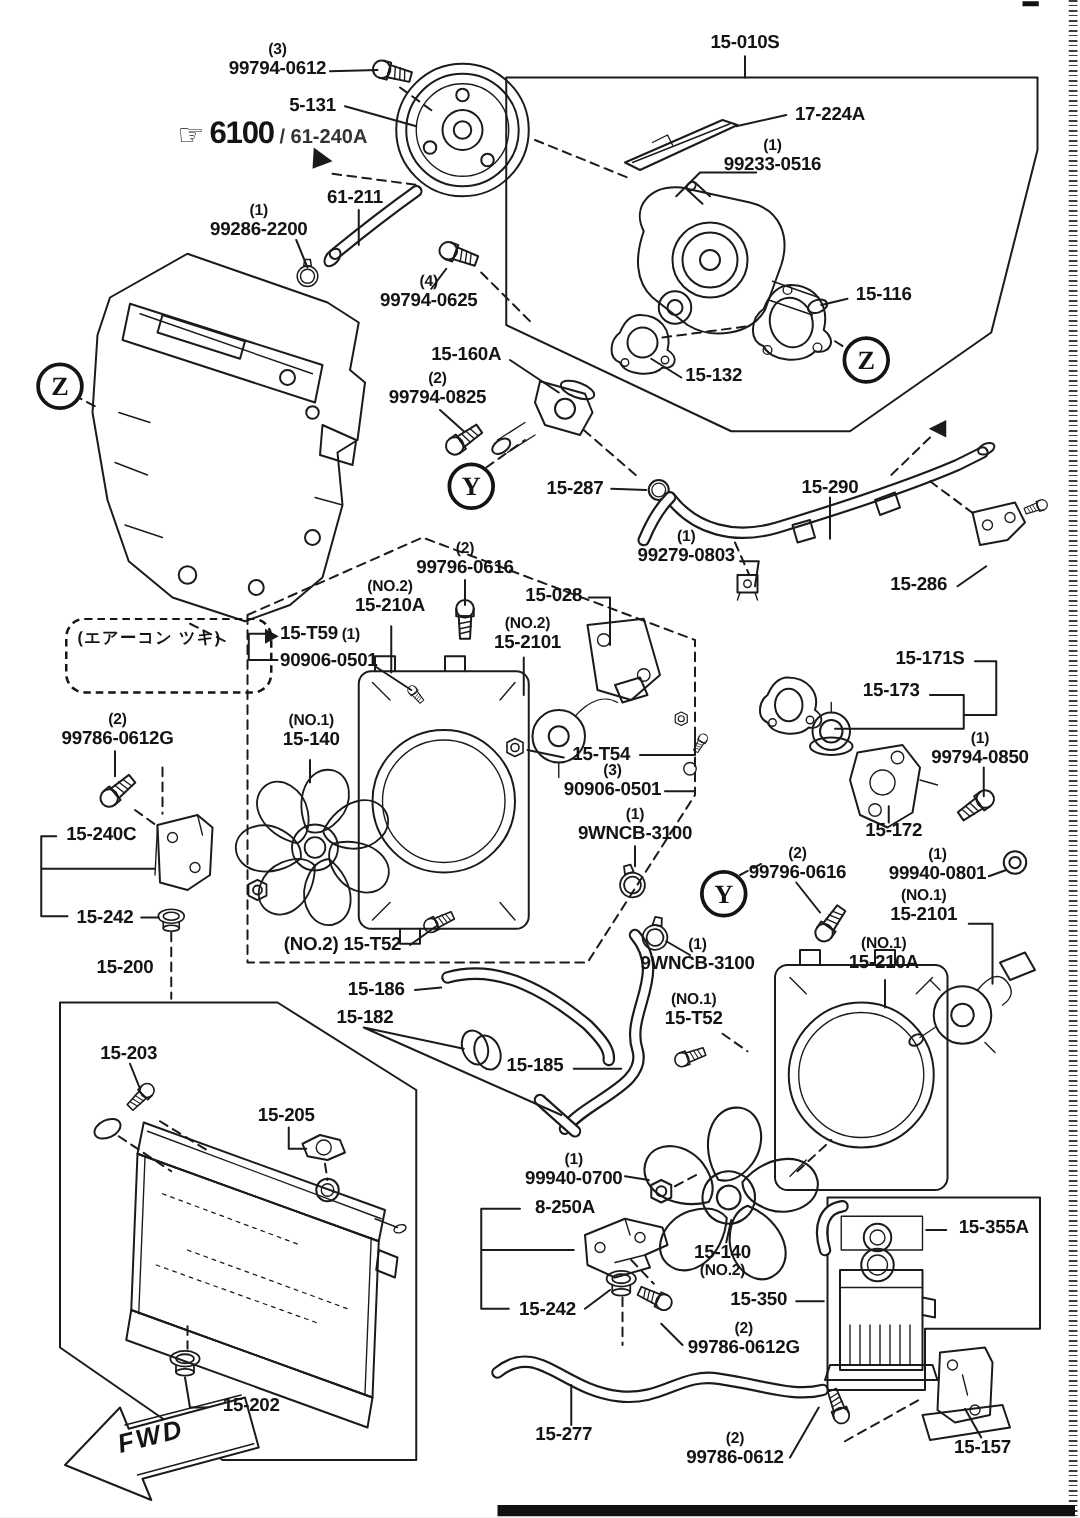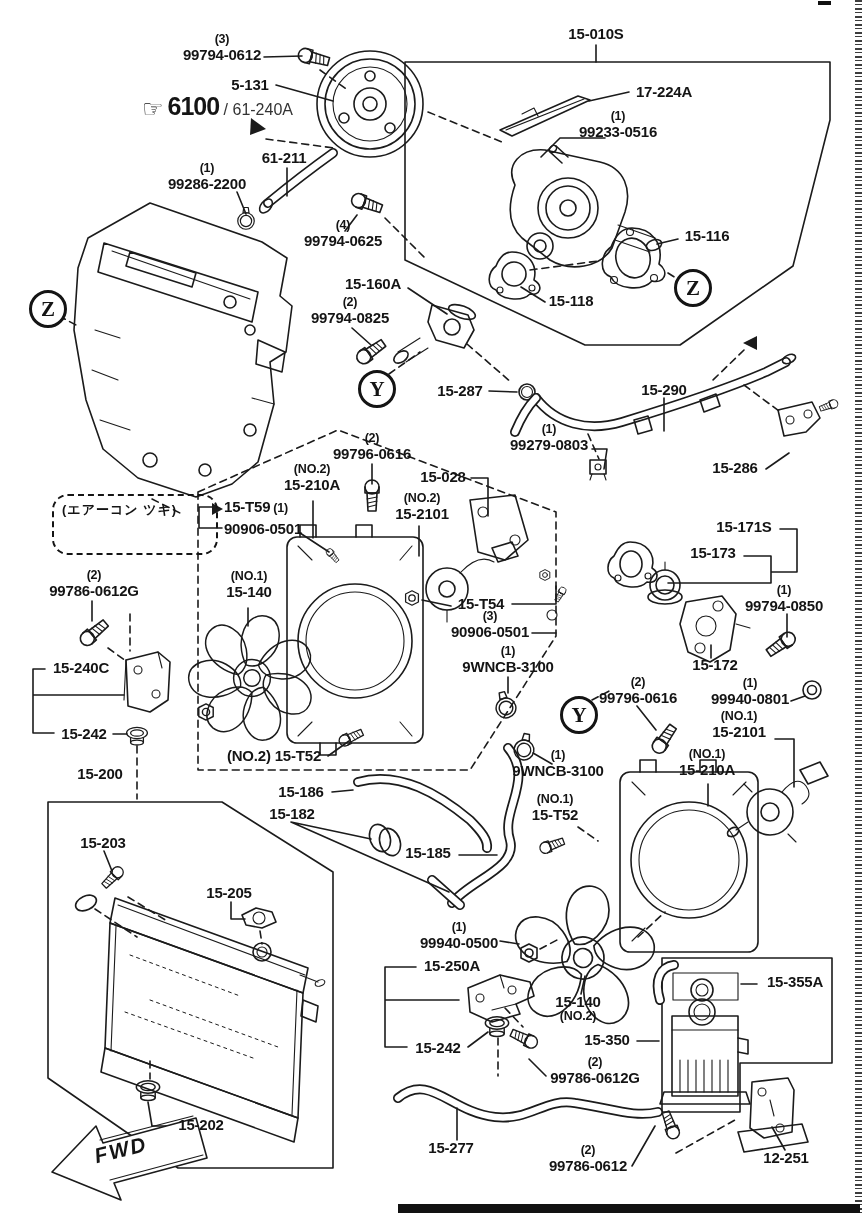--- a/index.html
+++ b/index.html
@@ -24,21 +24,21 @@
   .lbl.la{transform:none;text-align:center}
   .vcirc{position:absolute;width:32px;height:32px;border:3px solid #141414;border-radius:50%;
          display:flex;align-items:center;justify-content:center;z-index:2;background:#fff;
          font-family:"Liberation Serif",serif;font-weight:bold;font-size:21px}
   .note{position:absolute;left:52px;top:494px;width:148px;height:52px;z-index:2;
         border:2.5px dashed #141414;border-radius:16px;padding:5px 6px 0 8px;
         font-weight:bold;font-size:13px;letter-spacing:1px}
   .callout{position:absolute;z-index:3;white-space:nowrap}
   .callout .hand{font-size:24px;vertical-align:-2px;margin-right:4px}
   .callout .code{font-weight:bold;font-size:25px;letter-spacing:-1px}
-  .callout .ref{font-size:16px;font-weight:normal;color:#333}
+  .callout .ref{font-size:16px;font-weight:bold;color:#333}
   .callout.stack .ref{display:block;margin-left:38px;margin-top:-2px}
   .fwd{position:absolute;left:94px;top:1138px;z-index:3;transform:rotate(-14deg);
        font-style:italic;font-weight:bold;font-size:21px;letter-spacing:2px}
   .perf{position:absolute;right:2px;top:0;width:7px;height:1214px;z-index:4;opacity:.85;
         background:repeating-linear-gradient(to bottom,#1b1b1b 0 2px,transparent 2px 4px,#1b1b1b 4px 5px,transparent 5px 8px)}
   .botbar{position:absolute;left:398px;top:1204px;width:462px;height:9px;background:#111;z-index:4}
   .ticktr{position:absolute;left:818px;top:1px;width:13px;height:4px;background:#111;z-index:4}
 </style>
 </head>
 <body>
@@ -405,21 +405,21 @@
 
 <div class="lbl" style="left:222px;top:33px"><span class="q">(3)</span><span>99794-0612</span></div>
 <div class="lbl" style="left:250px;top:77px"><span>5-131</span></div>
 <div class="lbl" style="left:284px;top:150px"><span>61-211</span></div>
 <div class="lbl" style="left:207px;top:162px"><span class="q">(1)</span><span>99286-2200</span></div>
 <div class="lbl" style="left:343px;top:219px"><span class="q">(4)</span><span>99794-0625</span></div>
 <div class="lbl" style="left:596px;top:26px"><span>15-010S</span></div>
 <div class="lbl" style="left:664px;top:84px"><span>17-224A</span></div>
 <div class="lbl" style="left:618px;top:110px"><span class="q">(1)</span><span>99233-0516</span></div>
 <div class="lbl" style="left:707px;top:228px"><span>15-116</span></div>
-<div class="lbl" style="left:571px;top:293px"><span>15-118</span></div>
+<div class="lbl" style="left:571px;top:293px"><span>15-132</span></div>
 <div class="lbl" style="left:373px;top:276px"><span>15-160A</span></div>
 <div class="lbl" style="left:350px;top:296px"><span class="q">(2)</span><span>99794-0825</span></div>
 <div class="lbl" style="left:460px;top:383px"><span>15-287</span></div>
 <div class="lbl" style="left:664px;top:382px"><span>15-290</span></div>
 <div class="lbl" style="left:549px;top:423px"><span class="q">(1)</span><span>99279-0803</span></div>
 <div class="lbl" style="left:735px;top:460px"><span>15-286</span></div>
 <div class="lbl" style="left:372px;top:432px"><span class="q">(2)</span><span>99796-0616</span></div>
 <div class="lbl" style="left:312px;top:463px"><span class="q">(NO.2)</span><span>15-210A</span></div>
 <div class="lbl" style="left:443px;top:469px"><span>15-028</span></div>
 <div class="lbl" style="left:422px;top:492px"><span class="q">(NO.2)</span><span>15-2101</span></div>
@@ -442,29 +442,29 @@
 <div class="lbl" style="left:81px;top:660px"><span>15-240C</span></div>
 <div class="lbl" style="left:84px;top:726px"><span>15-242</span></div>
 <div class="lbl" style="left:274px;top:748px"><span>(NO.2) 15-T52</span></div>
 <div class="lbl" style="left:100px;top:766px"><span>15-200</span></div>
 <div class="lbl" style="left:301px;top:784px"><span>15-186</span></div>
 <div class="lbl" style="left:292px;top:806px"><span>15-182</span></div>
 <div class="lbl" style="left:555px;top:793px"><span class="q">(NO.1)</span><span>15-T52</span></div>
 <div class="lbl" style="left:428px;top:845px"><span>15-185</span></div>
 <div class="lbl" style="left:103px;top:835px"><span>15-203</span></div>
 <div class="lbl" style="left:229px;top:885px"><span>15-205</span></div>
-<div class="lbl" style="left:459px;top:921px"><span class="q">(1)</span><span>99940-0500</span></div>
-<div class="lbl" style="left:452px;top:958px"><span>15-250A</span></div>
+<div class="lbl" style="left:459px;top:921px"><span class="q">(1)</span><span>99940-0700</span></div>
+<div class="lbl" style="left:452px;top:958px"><span>8-250A</span></div>
 <div class="lbl" style="left:578px;top:994px"><span>15-140</span><span class="s">(NO.2)</span></div>
 <div class="lbl" style="left:438px;top:1040px"><span>15-242</span></div>
 <div class="lbl" style="left:607px;top:1032px"><span>15-350</span></div>
 <div class="lbl" style="left:595px;top:1056px"><span class="q">(2)</span><span>99786-0612G</span></div>
 <div class="lbl" style="left:795px;top:974px"><span>15-355A</span></div>
 <div class="lbl" style="left:201px;top:1117px"><span>15-202</span></div>
 <div class="lbl" style="left:451px;top:1140px"><span>15-277</span></div>
 <div class="lbl" style="left:588px;top:1144px"><span class="q">(2)</span><span>99786-0612</span></div>
-<div class="lbl" style="left:786px;top:1150px"><span>12-251</span></div>
+<div class="lbl" style="left:786px;top:1150px"><span>15-157</span></div>
 
 <div class="perf"></div>
 <div class="botbar"></div>
 <div class="ticktr"></div>
 
 </div>
 
 </body></html>

